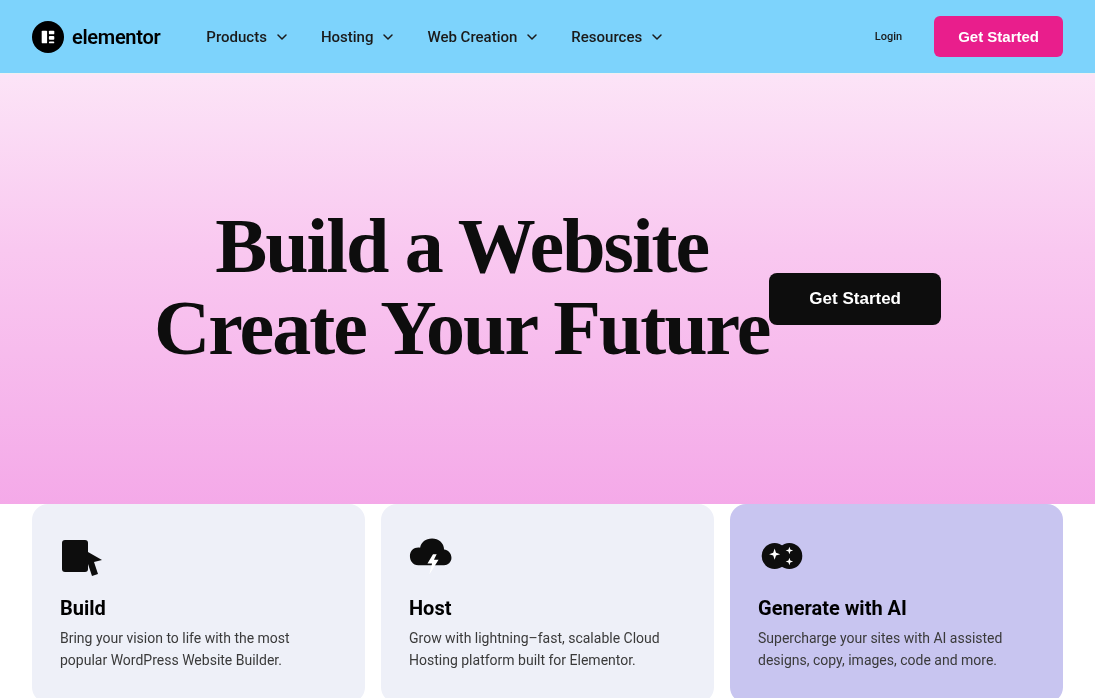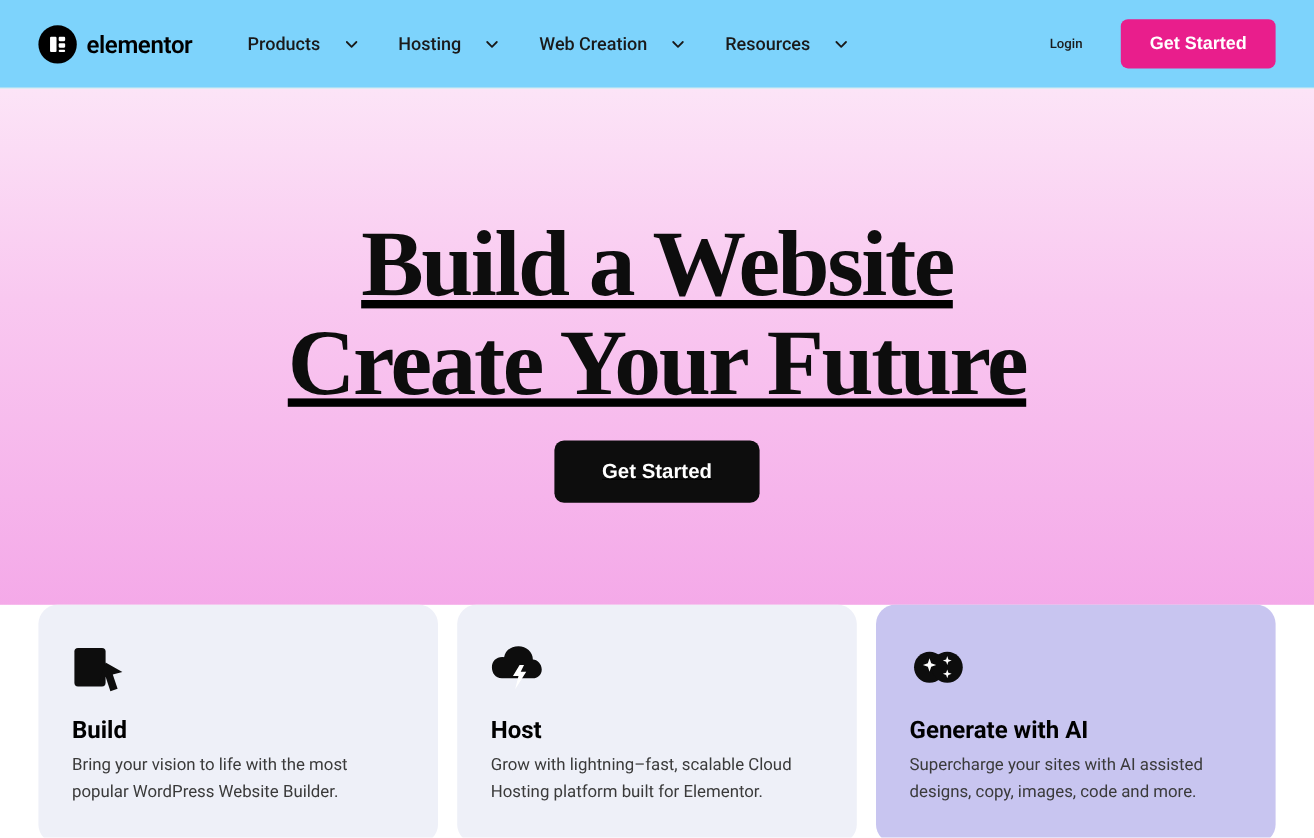--- a/index.html
+++ b/index.html
@@ -51,21 +51,21 @@
     }
     .nav-links {
       display: flex;
       align-items: center;
       gap: 4px;
       flex: 1;
     }
     .nav-item {
       display: flex;
       align-items: center;
-      gap: 19px;
+      gap: 8px;
       padding: 8px 14px;
       font-size: 15px;
       font-weight: 500;
       color: #1a1a1a;
       cursor: pointer;
       border-radius: 6px;
       white-space: nowrap;
     }
     .chevron-down {
       width: 14px;
@@ -100,24 +100,23 @@
       white-space: nowrap;
     }
 
     
     .hero {
       background: linear-gradient(180deg, #fce4f7 0%, #f9c8f0 40%, #f4a8e8 100%);
       padding: 60px 32px 50px;
       text-align: center;
       min-height: 440px;
       display: flex;
-      flex-direction: column;
-      align-items: center;
-      justify-content: center;
-      text-decoration: underline;
+      flex-direction: row;
+      align-items: center;
+      justify-content: center;
     }
     .hero-title {
       font-size: 78px;
       font-weight: 900;
       color: #0d0d0d;
       line-height: 1.05;
       letter-spacing: -2px;
       font-family: Georgia, 'Times New Roman', serif;
       margin-bottom: 24px;
     }

